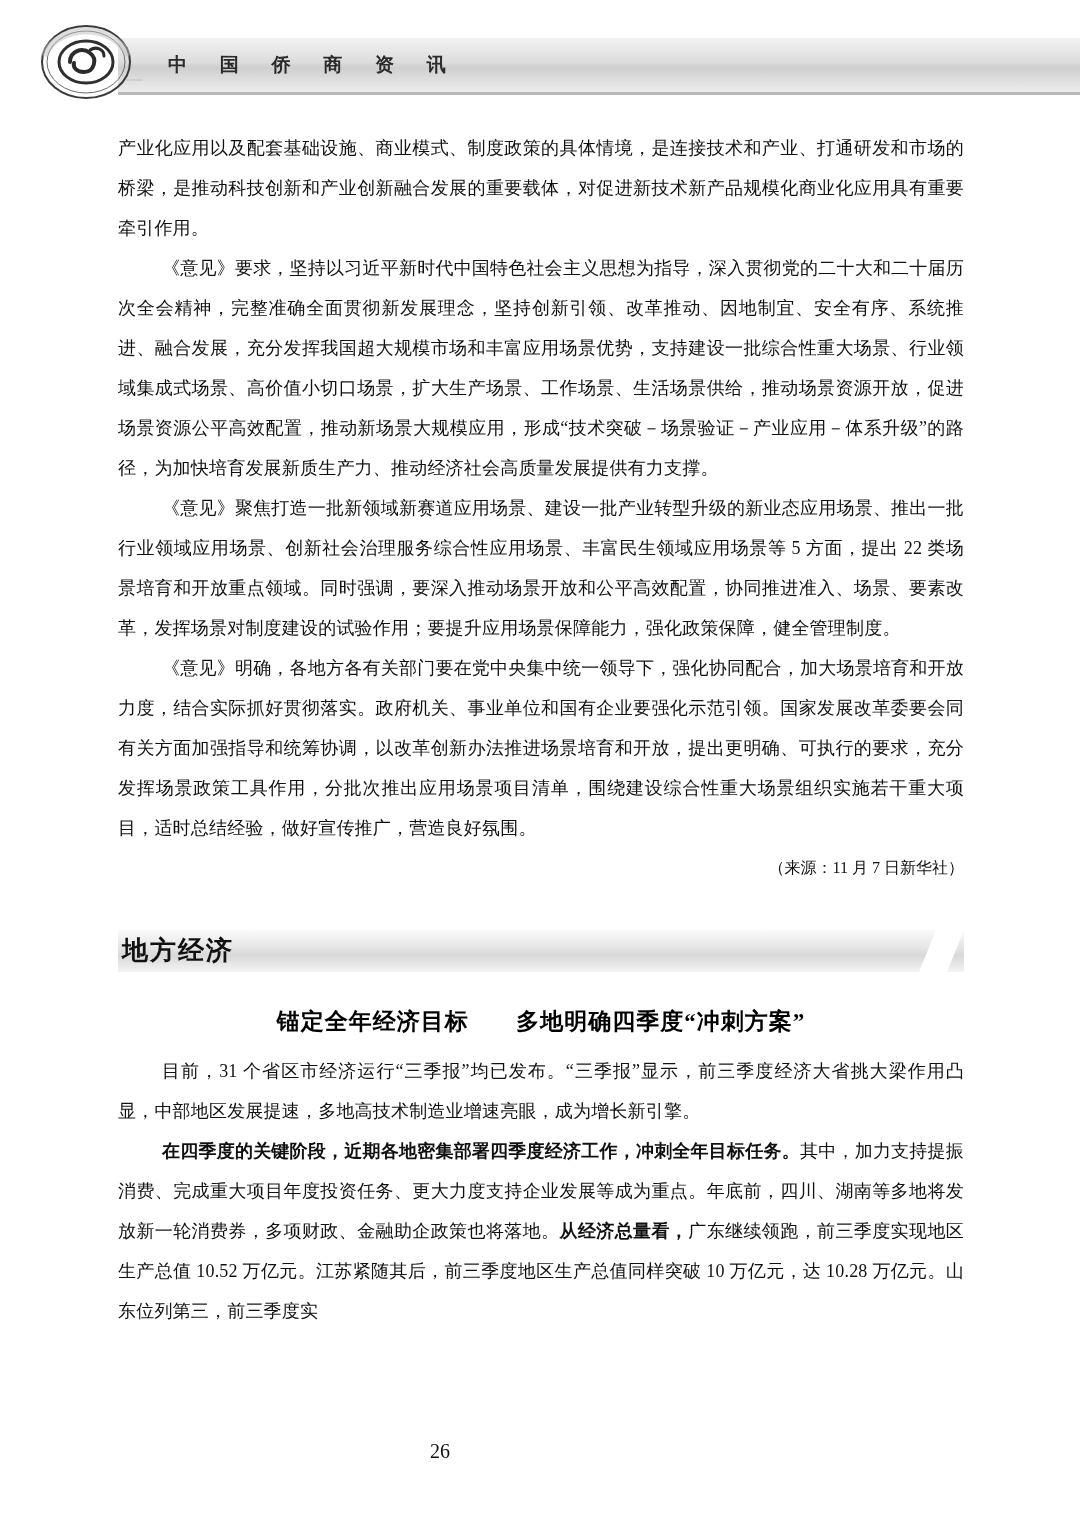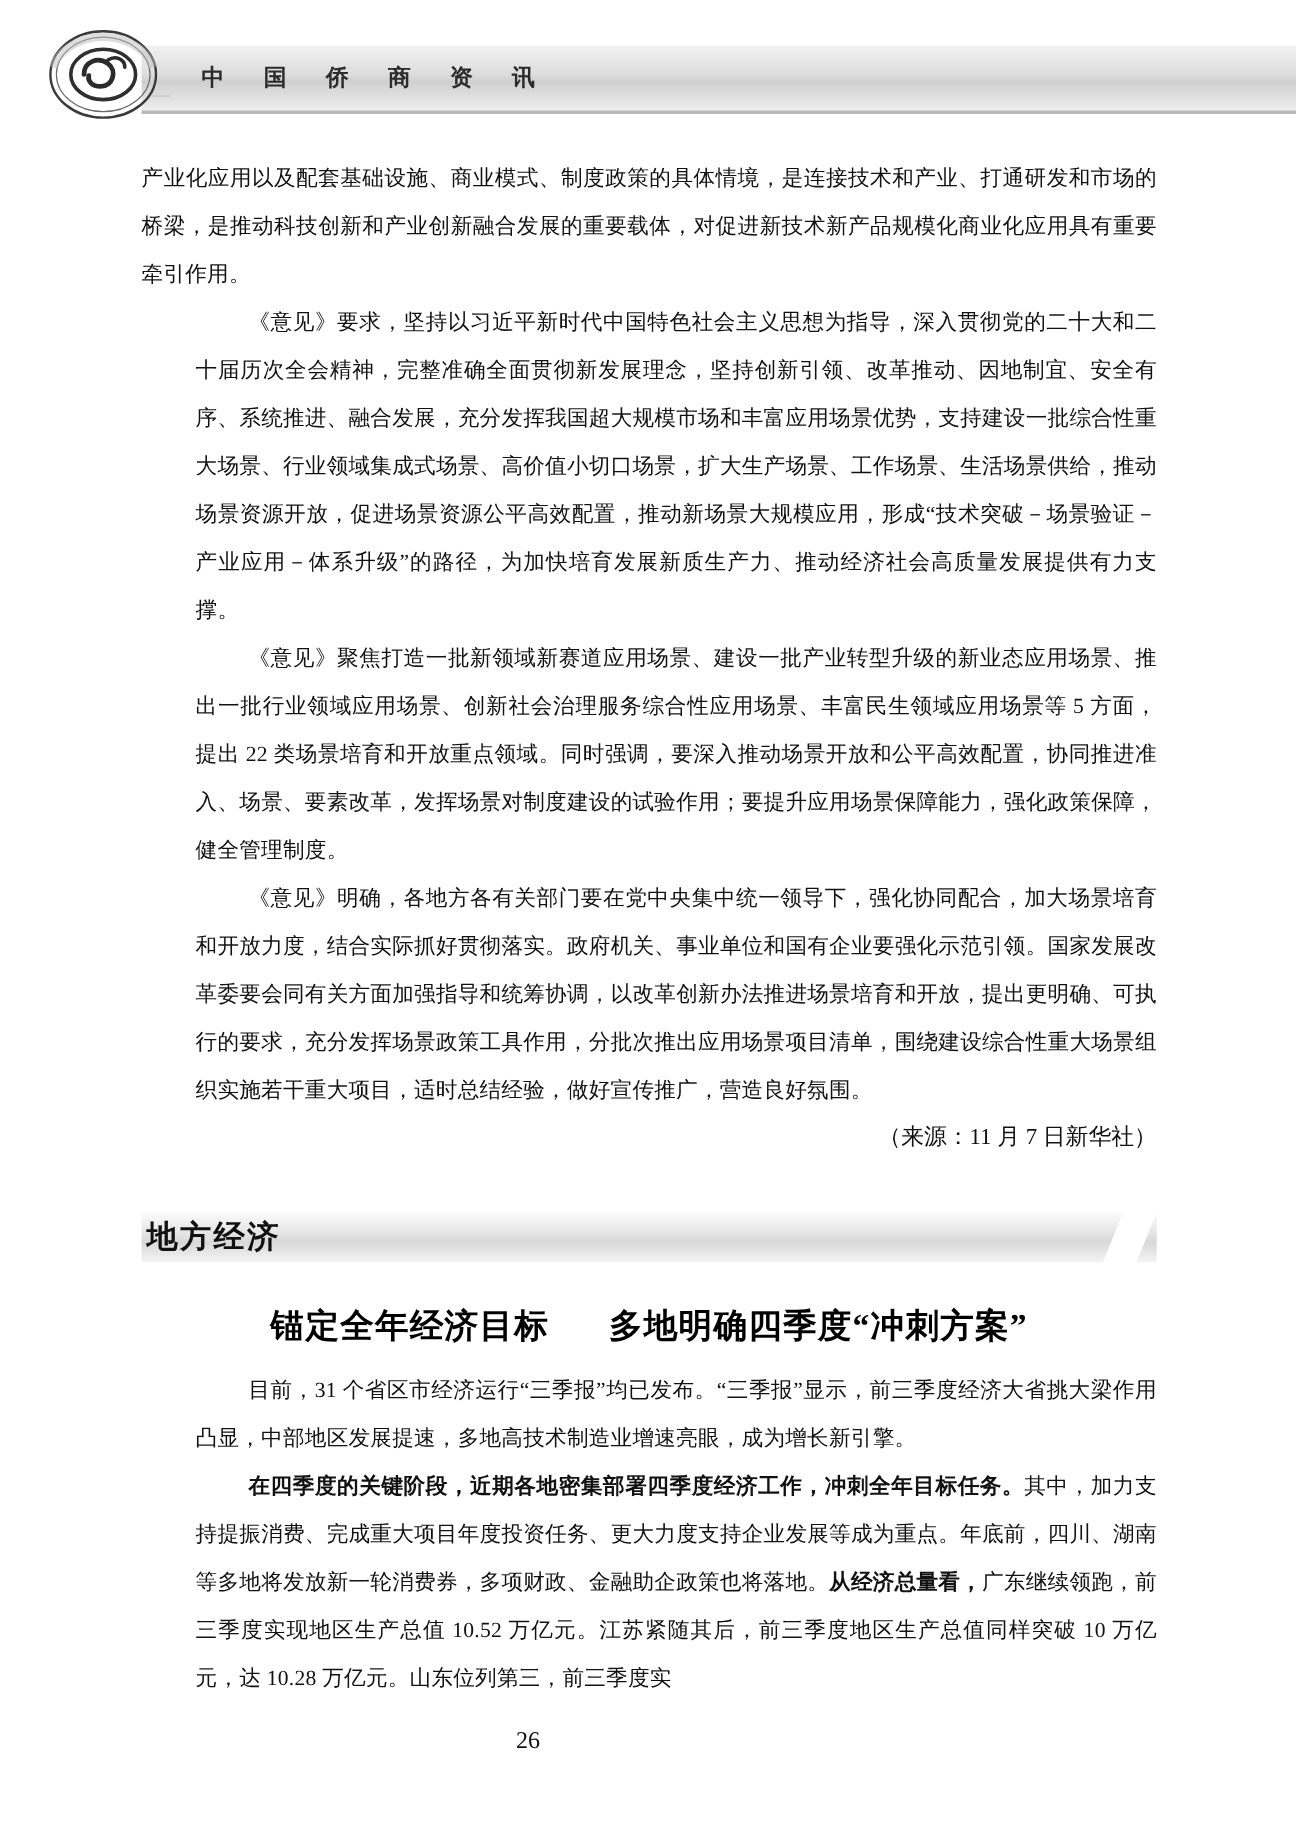--- a/index.html
+++ b/index.html
@@ -71,26 +71,25 @@
     font-family: "Liberation Serif", serif;
     font-size: 18px;
     line-height: 40px;
     text-align: justify;
     text-justify: inter-ideograph;
     color: #111111;
     letter-spacing: 0.2px;
   }
   p.indent {
     text-indent: 44px;
-    margin-left: 45px;
   }
   .source-line {
     margin: 0;
     font-family: "Liberation Serif", serif;
-    font-size: 19px;
+    font-size: 16px;
     line-height: 40px;
     text-align: right;
     color: #111111;
   }
 
   
   .section-band {
     position: relative;
     margin-top: 42px;
     height: 42px;
@@ -125,21 +124,21 @@
     letter-spacing: 2px;
     color: #111111;
   }
 
   
   .article-title {
     margin: 34px 0 14px 0;
     text-align: center;
     font-family: "Liberation Serif", serif;
     font-weight: bold;
-    font-size: 28px;
+    font-size: 23px;
     letter-spacing: 1px;
     color: #000000;
   }
   .article-title .gap {
     display: inline-block;
     width: 34px;
   }
   b.inline-bold { font-weight: bold; }
 
   

